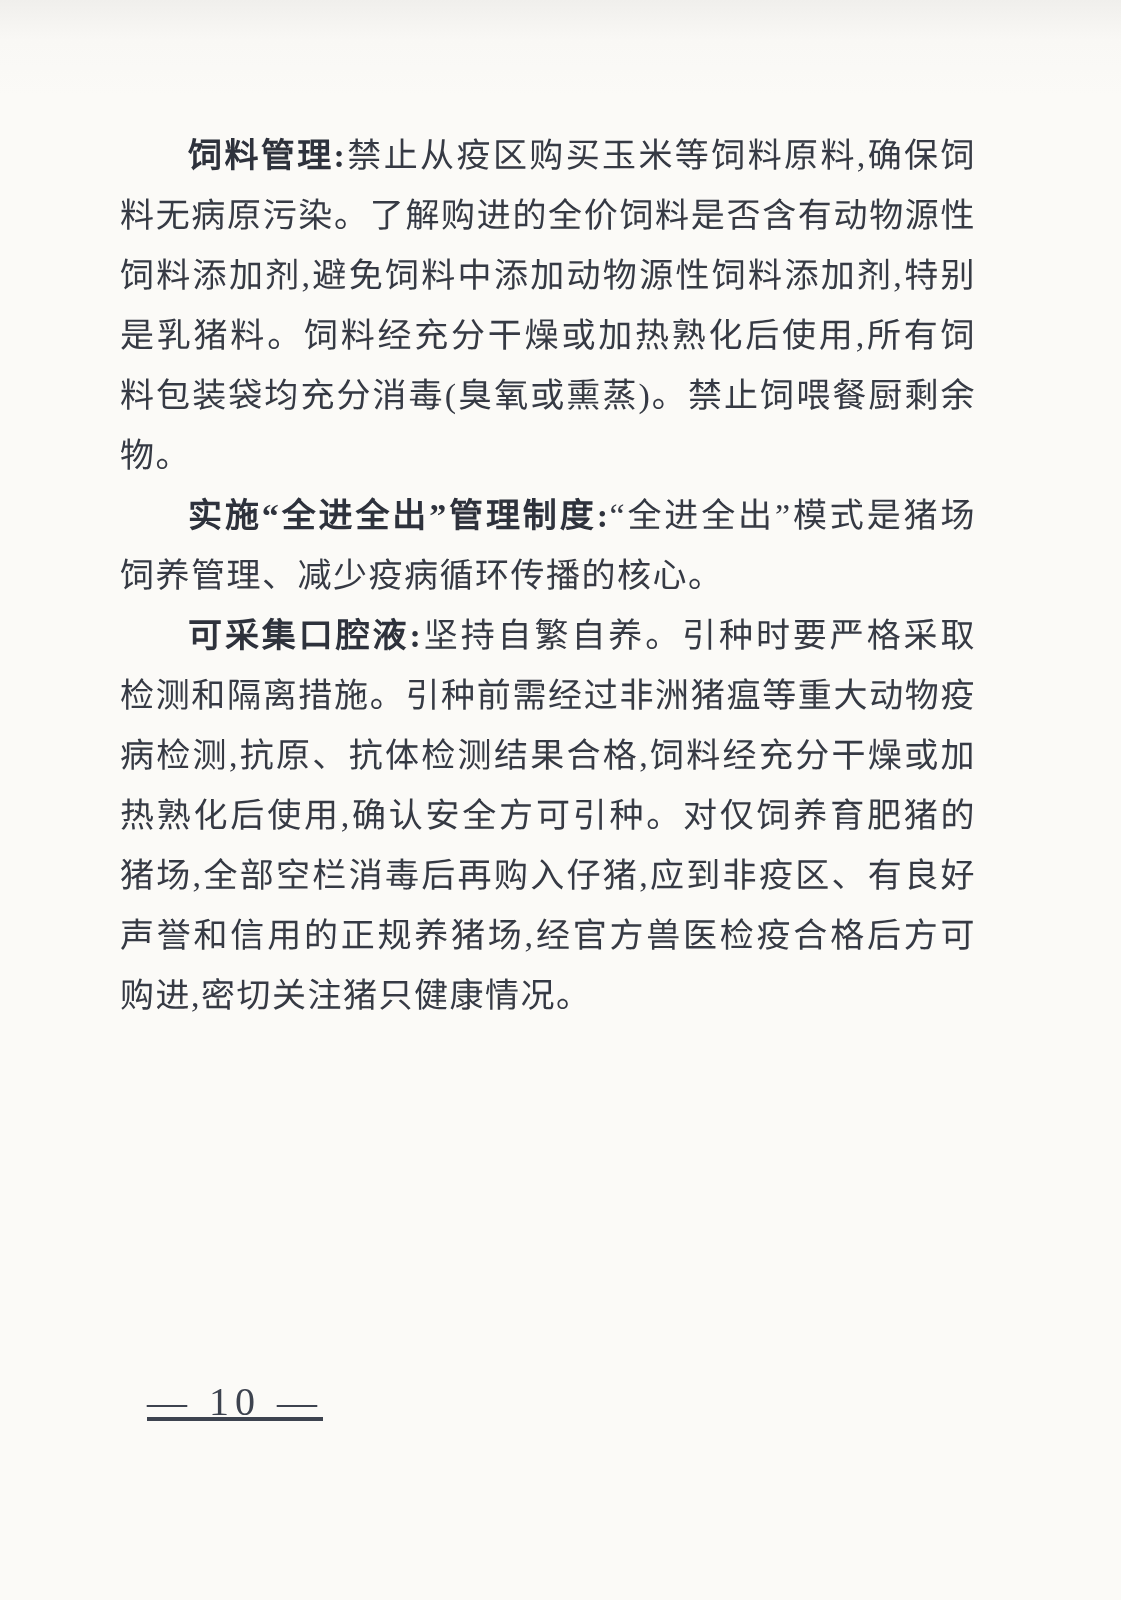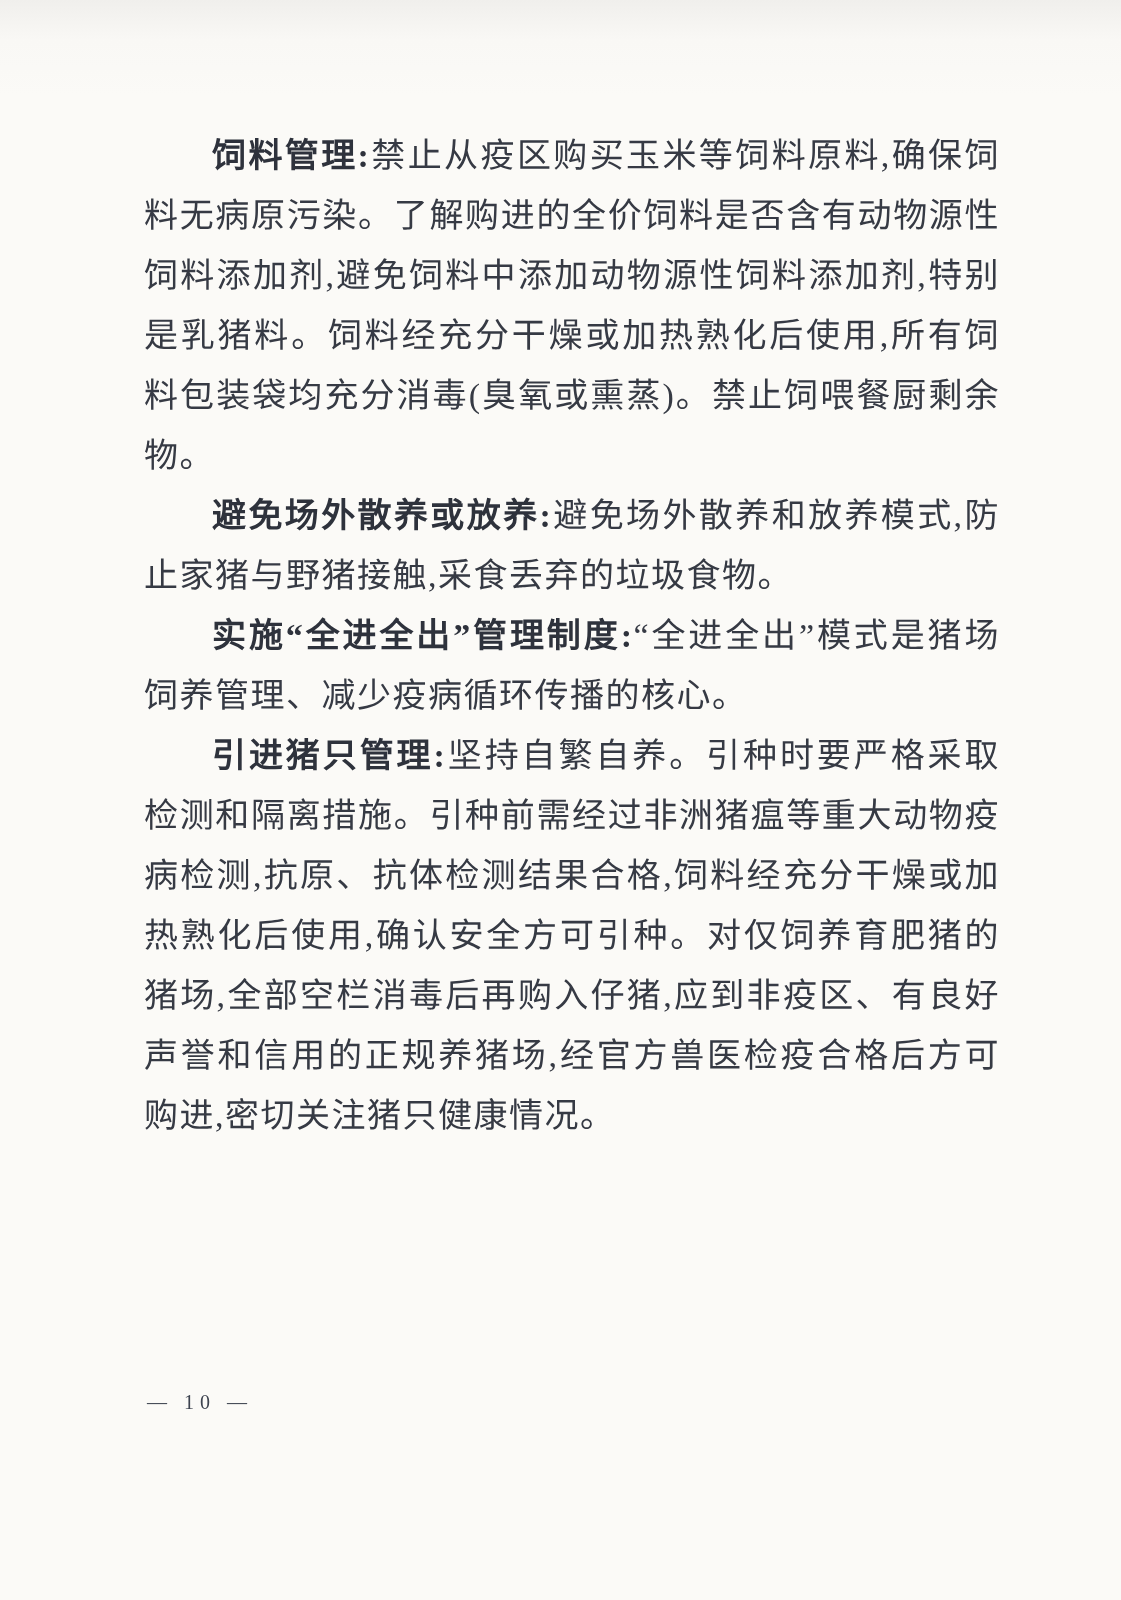--- a/index.html
+++ b/index.html
@@ -15,21 +15,21 @@
     color: #363a44;
     overflow: hidden;
   }
   .page {
     position: absolute;
     inset: 0;
     background: linear-gradient(180deg, #f0efec 0%, #f9f8f5 2.5%, #fbfaf7 6%, #fbfaf7 100%);
   }
   .text-block {
     position: absolute;
-    left: 144px;
+    left: 120px;
     top: 126px;
     width: 856px;
     font-size: 34px;
     line-height: 60px;
     letter-spacing: 1.5px;
     text-align: justify;
     text-justify: inter-character;
   }
   .para {
     margin: 0;
@@ -40,40 +40,40 @@
     color: #2e323c;
   }
   .heading {
     font-weight: bold;
     color: #2e323c;
   }
   .page-footer {
     position: absolute;
     left: 147px;
     top: 1380px;
-    font-size: 20px;
+    font-size: 40px;
     line-height: 44px;
     letter-spacing: 6px;
     color: #3d434f;
+    text-decoration: underline;
   }
 </style>
 </head>
 <body>
 
 <div class="page">
 
   <div class="text-block">
 
     <p class="para"><span class="run-bold">饲料管理:</span><span>禁止从疫区购买玉米等饲料原料,确保饲料无病原污染。了解购进的全价饲料是否含有动物源性饲料添加剂,避免饲料中添加动物源性饲料添加剂,特别是乳猪料。饲料经充分干燥或加热熟化后使用,所有饲料包装袋均充分消毒(臭氧或熏蒸)。禁止饲喂餐厨剩余物。</span></p>
 
 
-    <p class="para"><span class="run-bold">避免场外散养或放养:</span><span>避免场外散养和放养模式,防止家猪与野猪接触,采食丢弃的垃圾食物。</span></p>
 
     <p class="para"><span class="run-bold">实施“全进全出”管理制度:</span><span>“全进全出”模式是猪场饲养管理、减少疫病循环传播的核心。</span></p>
 
-    <p class="para"><span class="run-bold">引进猪只管理:</span><span>坚持自繁自养。引种时要严格采取检测和隔离措施。引种前需经过非洲猪瘟等重大动物疫病检测,抗原、抗体检测结果合格,饲料经充分干燥或加热熟化后使用,确认安全方可引种。对仅饲养育肥猪的猪场,全部空栏消毒后再购入仔猪,应到非疫区、有良好声誉和信用的正规养猪场,经官方兽医检疫合格后方可购进,密切关注猪只健康情况。</span></p>
+    <p class="para"><span class="run-bold">可采集口腔液:</span><span>坚持自繁自养。引种时要严格采取检测和隔离措施。引种前需经过非洲猪瘟等重大动物疫病检测,抗原、抗体检测结果合格,饲料经充分干燥或加热熟化后使用,确认安全方可引种。对仅饲养育肥猪的猪场,全部空栏消毒后再购入仔猪,应到非疫区、有良好声誉和信用的正规养猪场,经官方兽医检疫合格后方可购进,密切关注猪只健康情况。</span></p>
 
 
   </div>
 
   <div class="page-footer">— 10 —</div>
 
 </div>
 
 </body></html>

